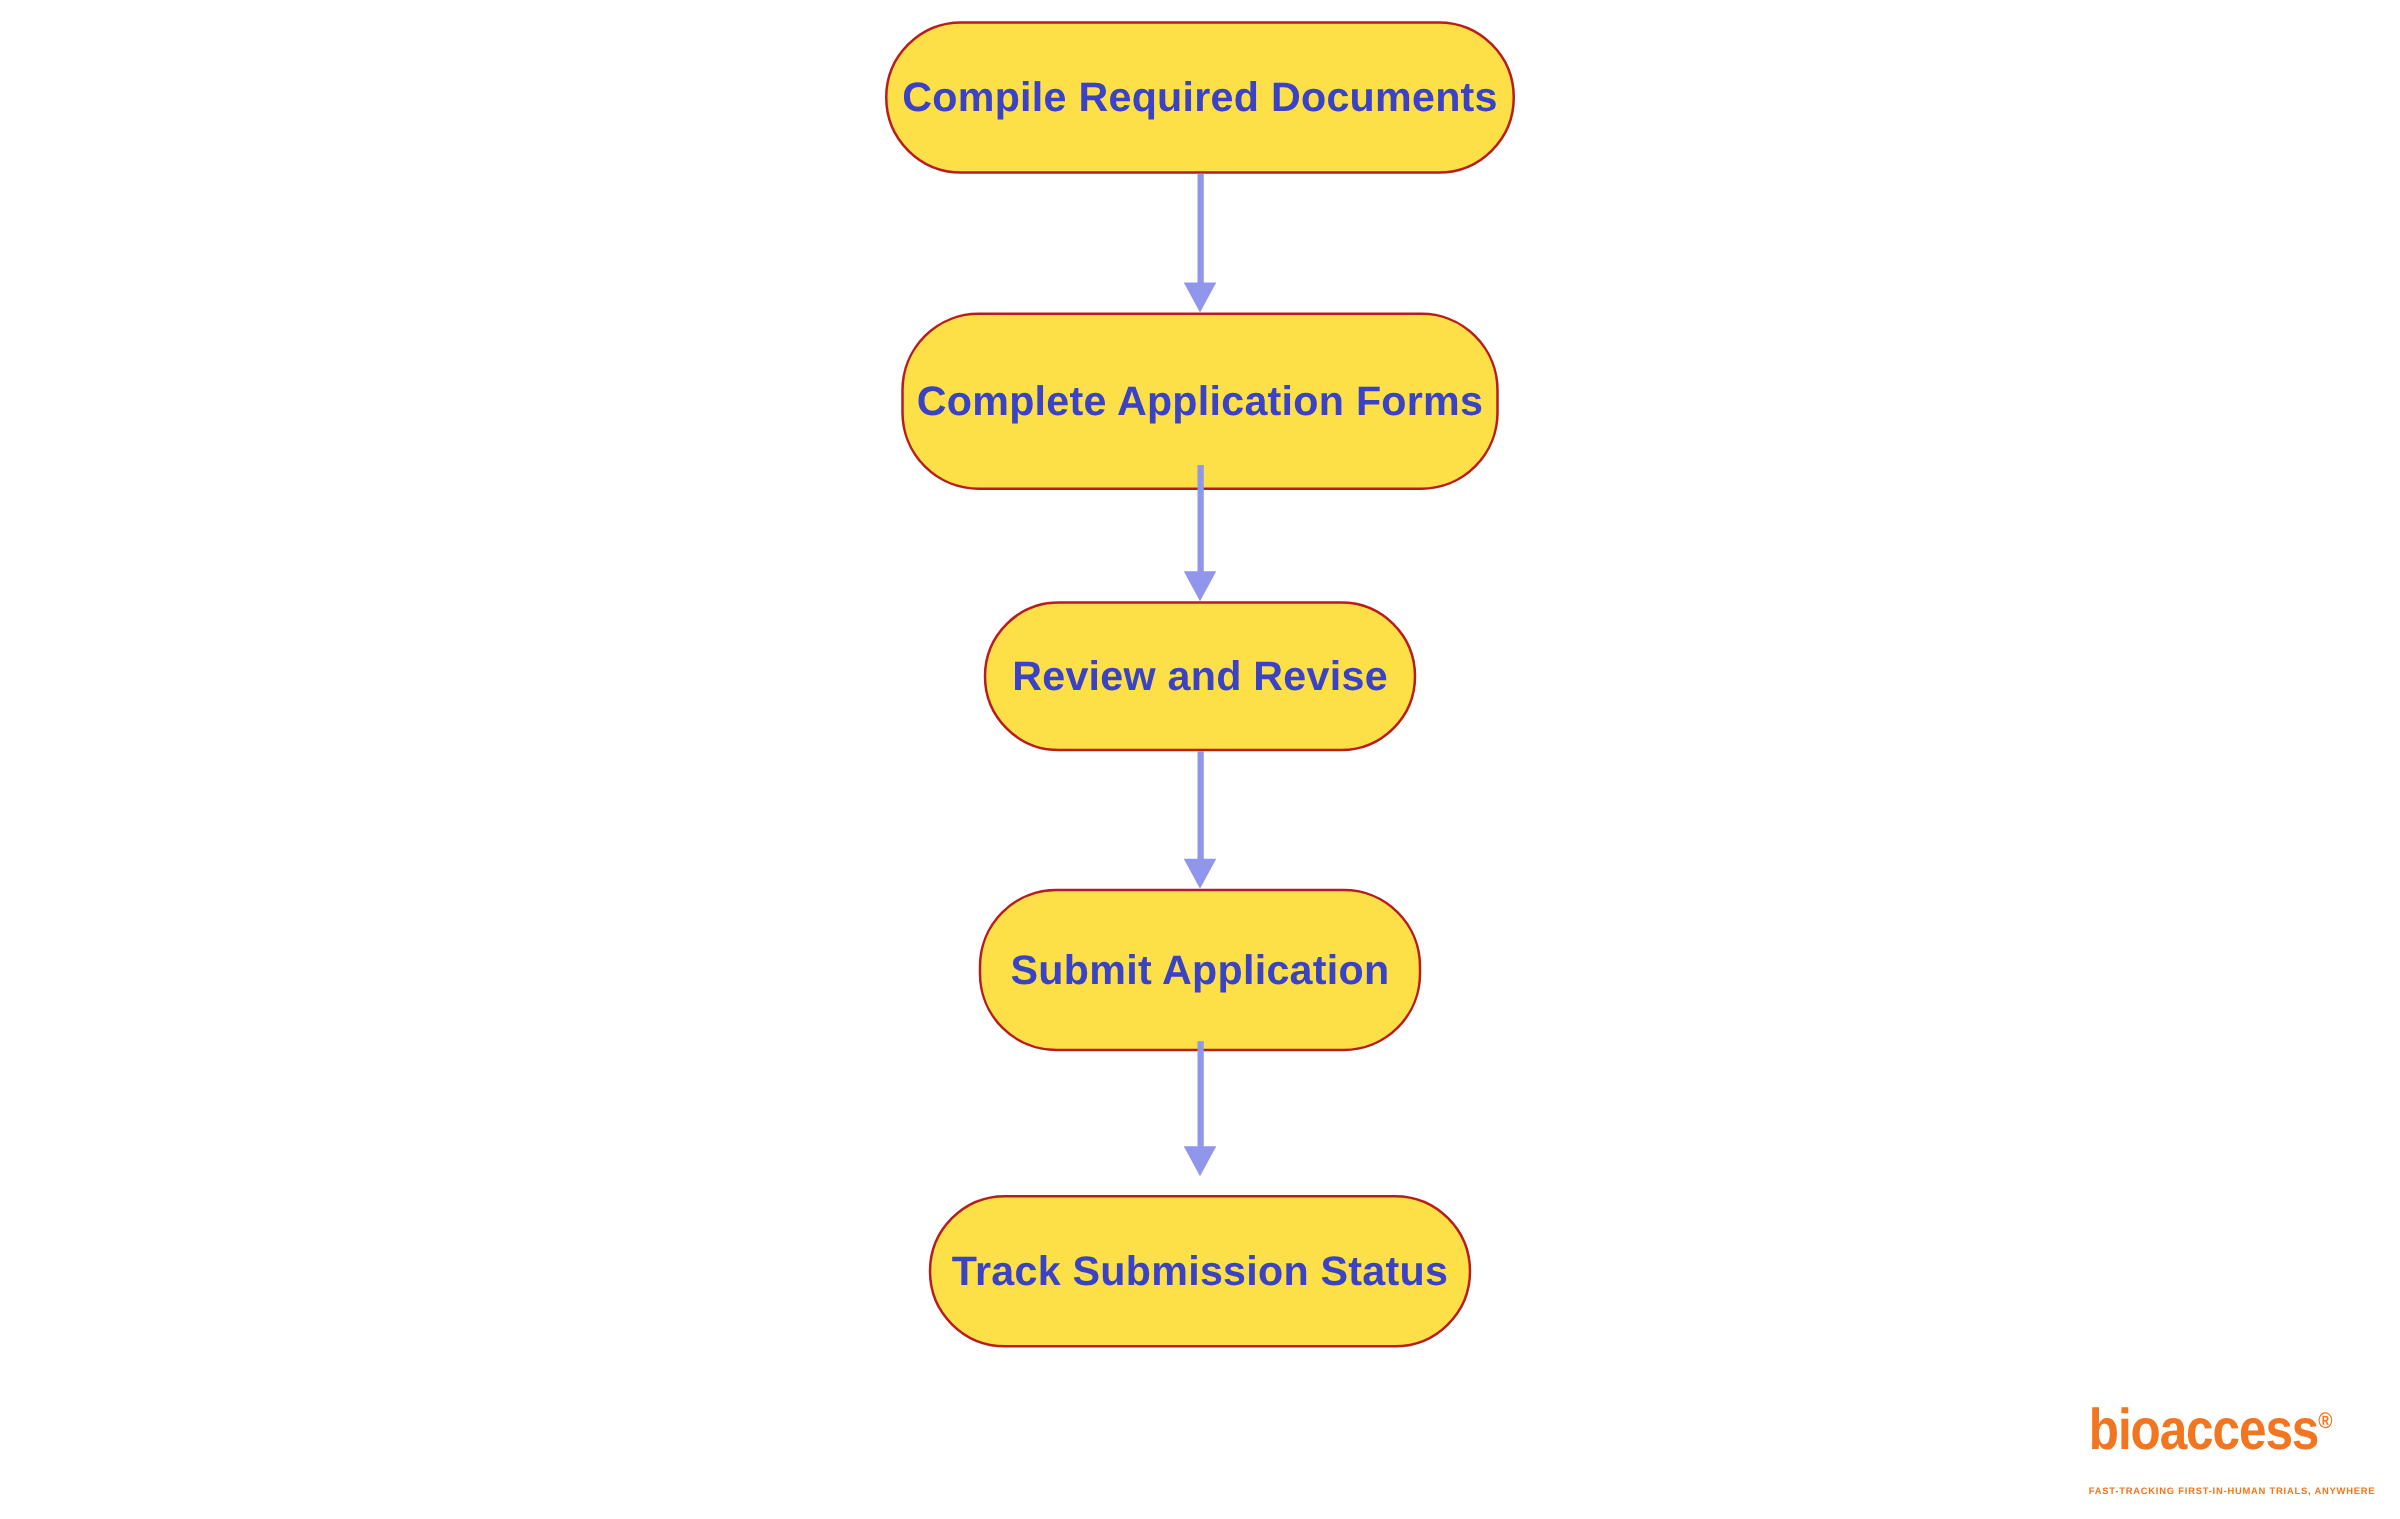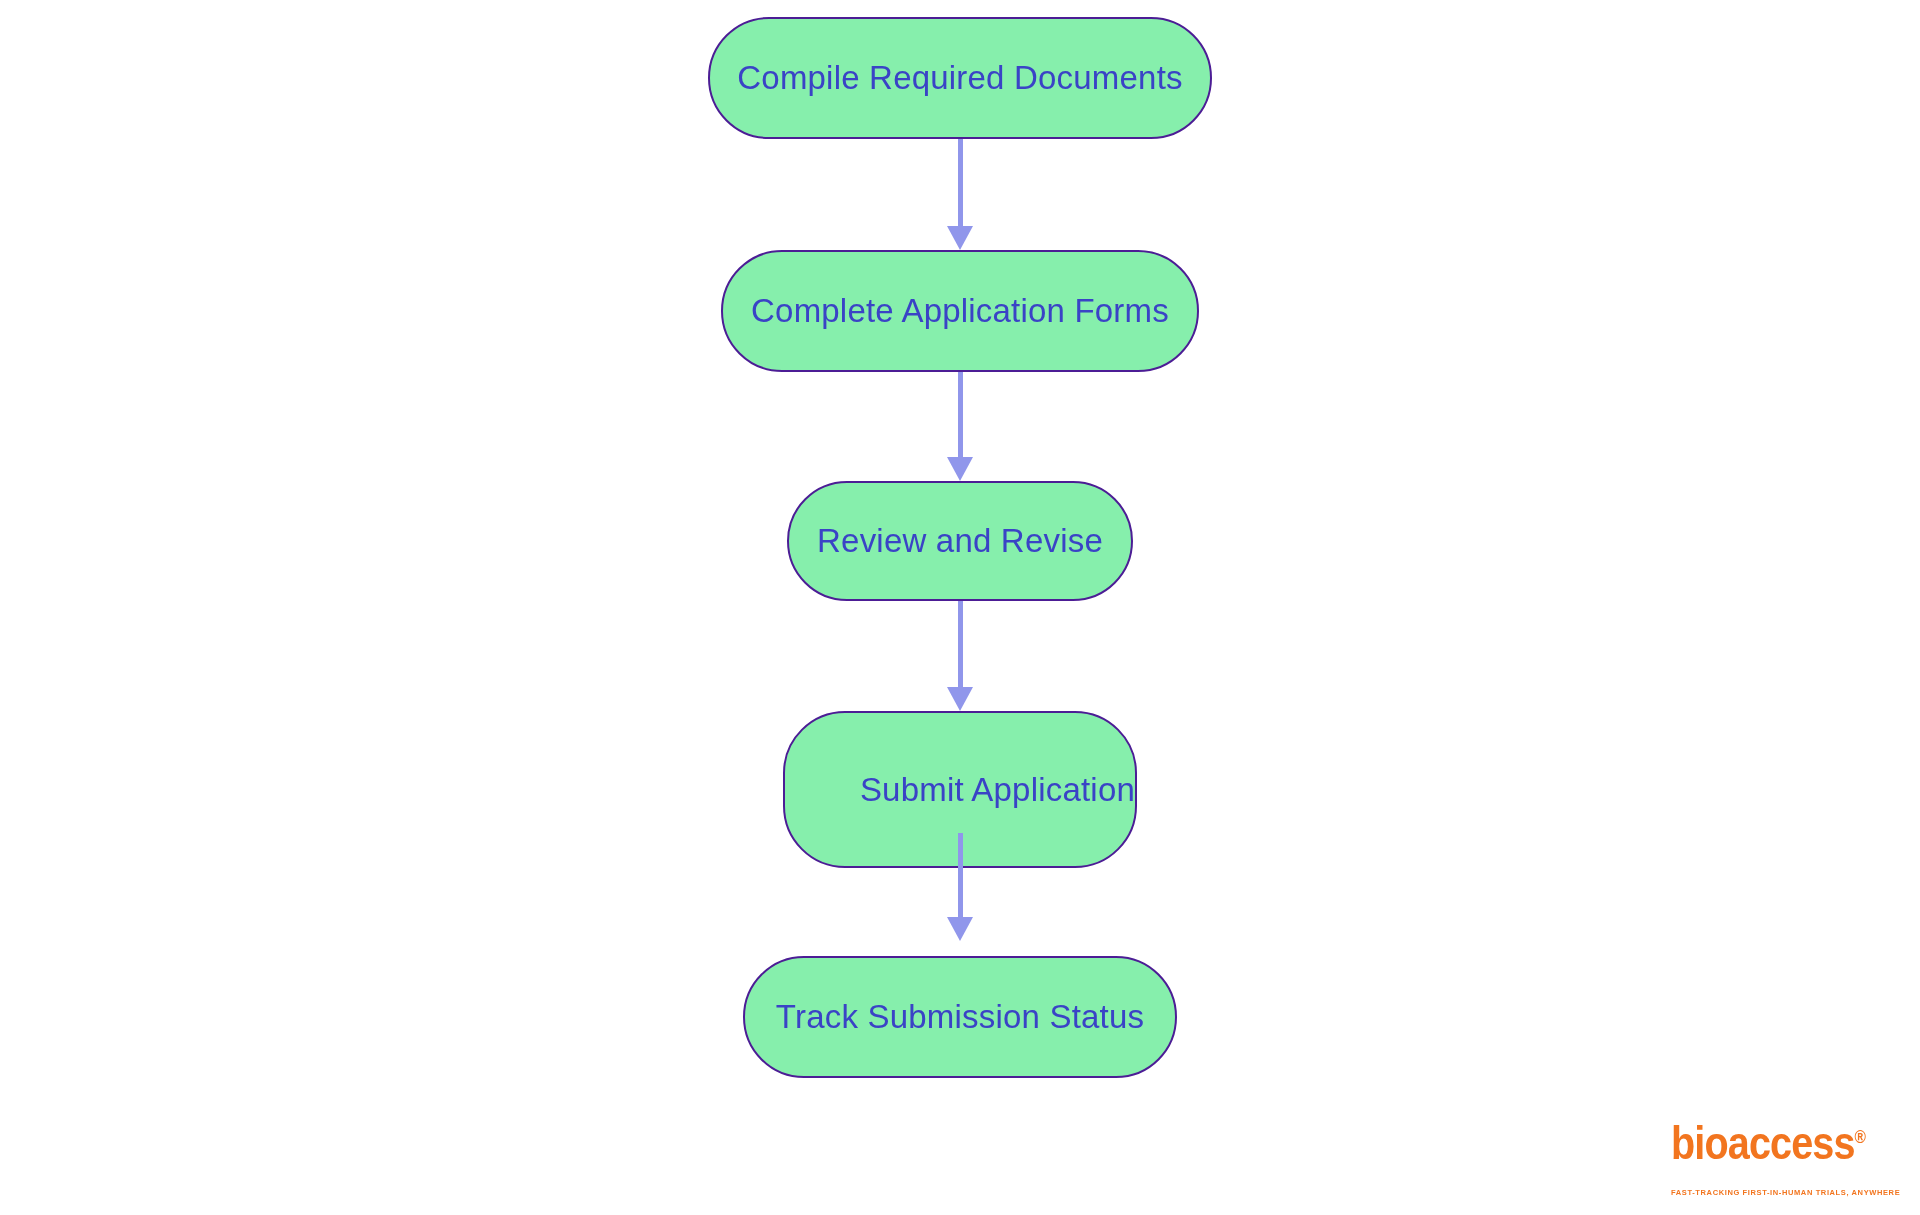--- a/index.html
+++ b/index.html
@@ -10,36 +10,36 @@
     overflow: hidden;
   }
   .canvas {
     position: relative;
     width: 1920px; height: 1215px;
     background: #ffffff;
   }
   
   .node {
     position: absolute;
-    background: #86efac;
-    border: 2px solid #4c1d95;
+    background: #fde047;
+    border: 2px solid #b91c1c;
     border-radius: 62px;
     display: flex;
     align-items: center;
     justify-content: center;
     color: #3A43C6;
     font-size: 33px;
-    font-weight: 400;
+    font-weight: 700;
     letter-spacing: 0.2px;
     white-space: nowrap;
   }
   .node-1 { left: 708px; top: 17px;  width: 504px; height: 122px; }
-  .node-2 { left: 721px; top: 250px; width: 478px; height: 122px; }
+  .node-2 { left: 721px; top: 250px; width: 478px; height: 142px; }
   .node-3 { left: 787px; top: 481px; width: 346px; height: 120px; }
-  .node-4 { left: 783px; top: 711px; width: 354px; height: 157px; justify-content: flex-end; }
+  .node-4 { left: 783px; top: 711px; width: 354px; height: 130px; }
   .node-5 { left: 743px; top: 956px; width: 434px; height: 122px; }
   
   .arrow {
     position: absolute;
     left: 947px;
     width: 26px;
   }
   .arrow-1 { top: 139px; height: 111px; }
   .arrow-2 { top: 372px; height: 109px; }
   .arrow-3 { top: 601px; height: 110px; }

